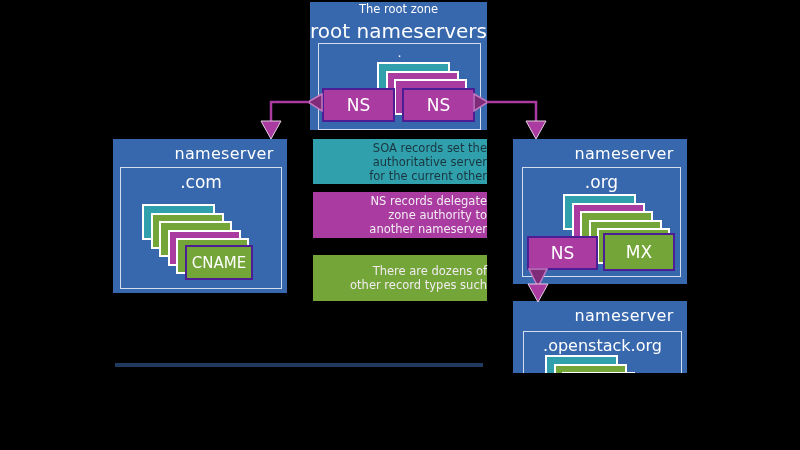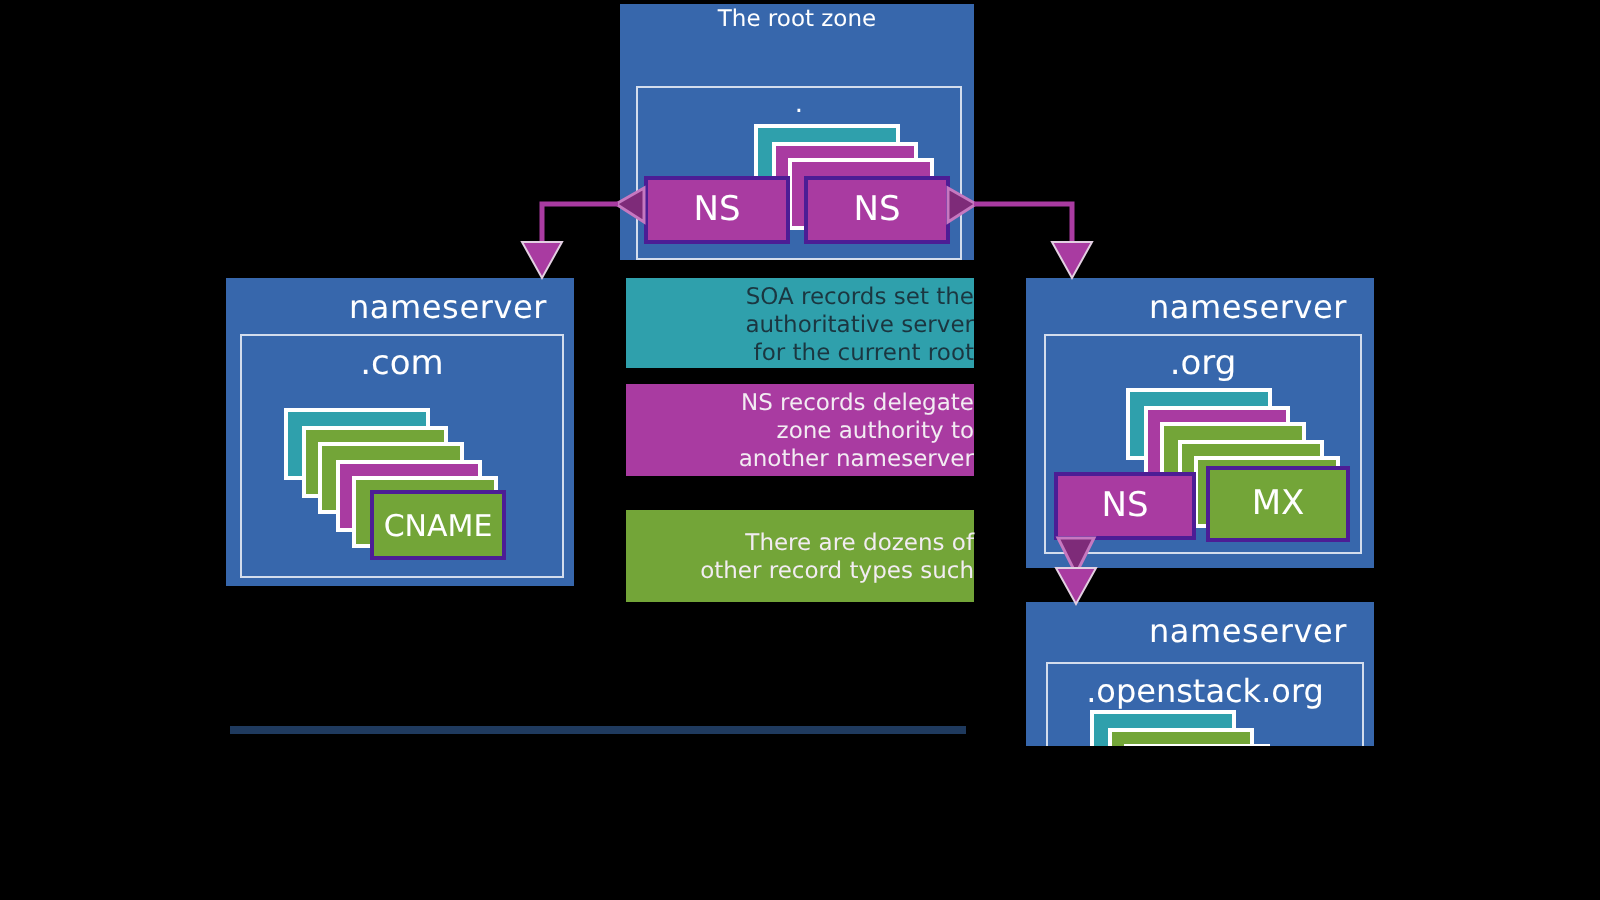--- a/index.html
+++ b/index.html
@@ -47,20 +47,21 @@
   .arrow-open { fill:#7e2b79; stroke:#c678c0; stroke-width:1.5px; }
 </style>
 </head>
 <body>
 
 <div class="canvas">
 
   <div class="root-header">The root zone</div>
 
   <div class="box" style="left:310px; top:17px; width:177px; height:113px;">
+    <div class="root-title">root nameservers</div>
     <div class="inner" style="left:8px; top:26px; width:161px; height:85px;">
       <div class="dot-label">.</div>
     </div>
     <div class="stack" style="left:67px; top:45px;">
         <div class="card bg-teal" style="left: 0px; top: 0px; z-index: 1;"></div>
         <div class="card bg-magenta" style="left: 8.5px; top: 8.5px; z-index: 2;"></div>
         <div class="card bg-magenta" style="left: 17px; top: 17px; z-index: 3;"></div>
       </div>
     <div class="lcard bg-magenta" style="left:12px; top:71px; width:73px; height:34px;">
       <span>NS</span>
@@ -120,21 +121,21 @@
         <div class="card bg-green" style="left: 34px; top: 34px; z-index: 5;"></div>
       </div>
     <div class="lcard bg-green" style="left:75px; top:99px; width:70px; height:35px;">
       <span>A</span>
     </div>
   </div>
 
   <div class="legend bg-teal legend-dark" style="top:139px; height:45px;">
     <span>SOA records set the</span>
     <span>authoritative server</span>
-    <span>for the current root</span>
+    <span>for the current other</span>
   </div>
   <div class="legend bg-magenta legend-light" style="top:192px; height:46px;">
     <span>NS records delegate</span>
     <span>zone authority to</span>
     <span>another nameserver</span>
   </div>
   <div class="legend bg-green legend-light" style="top:255px; height:46px;">
     <span>There are dozens of</span>
     <span>other record types such</span>
   </div>

